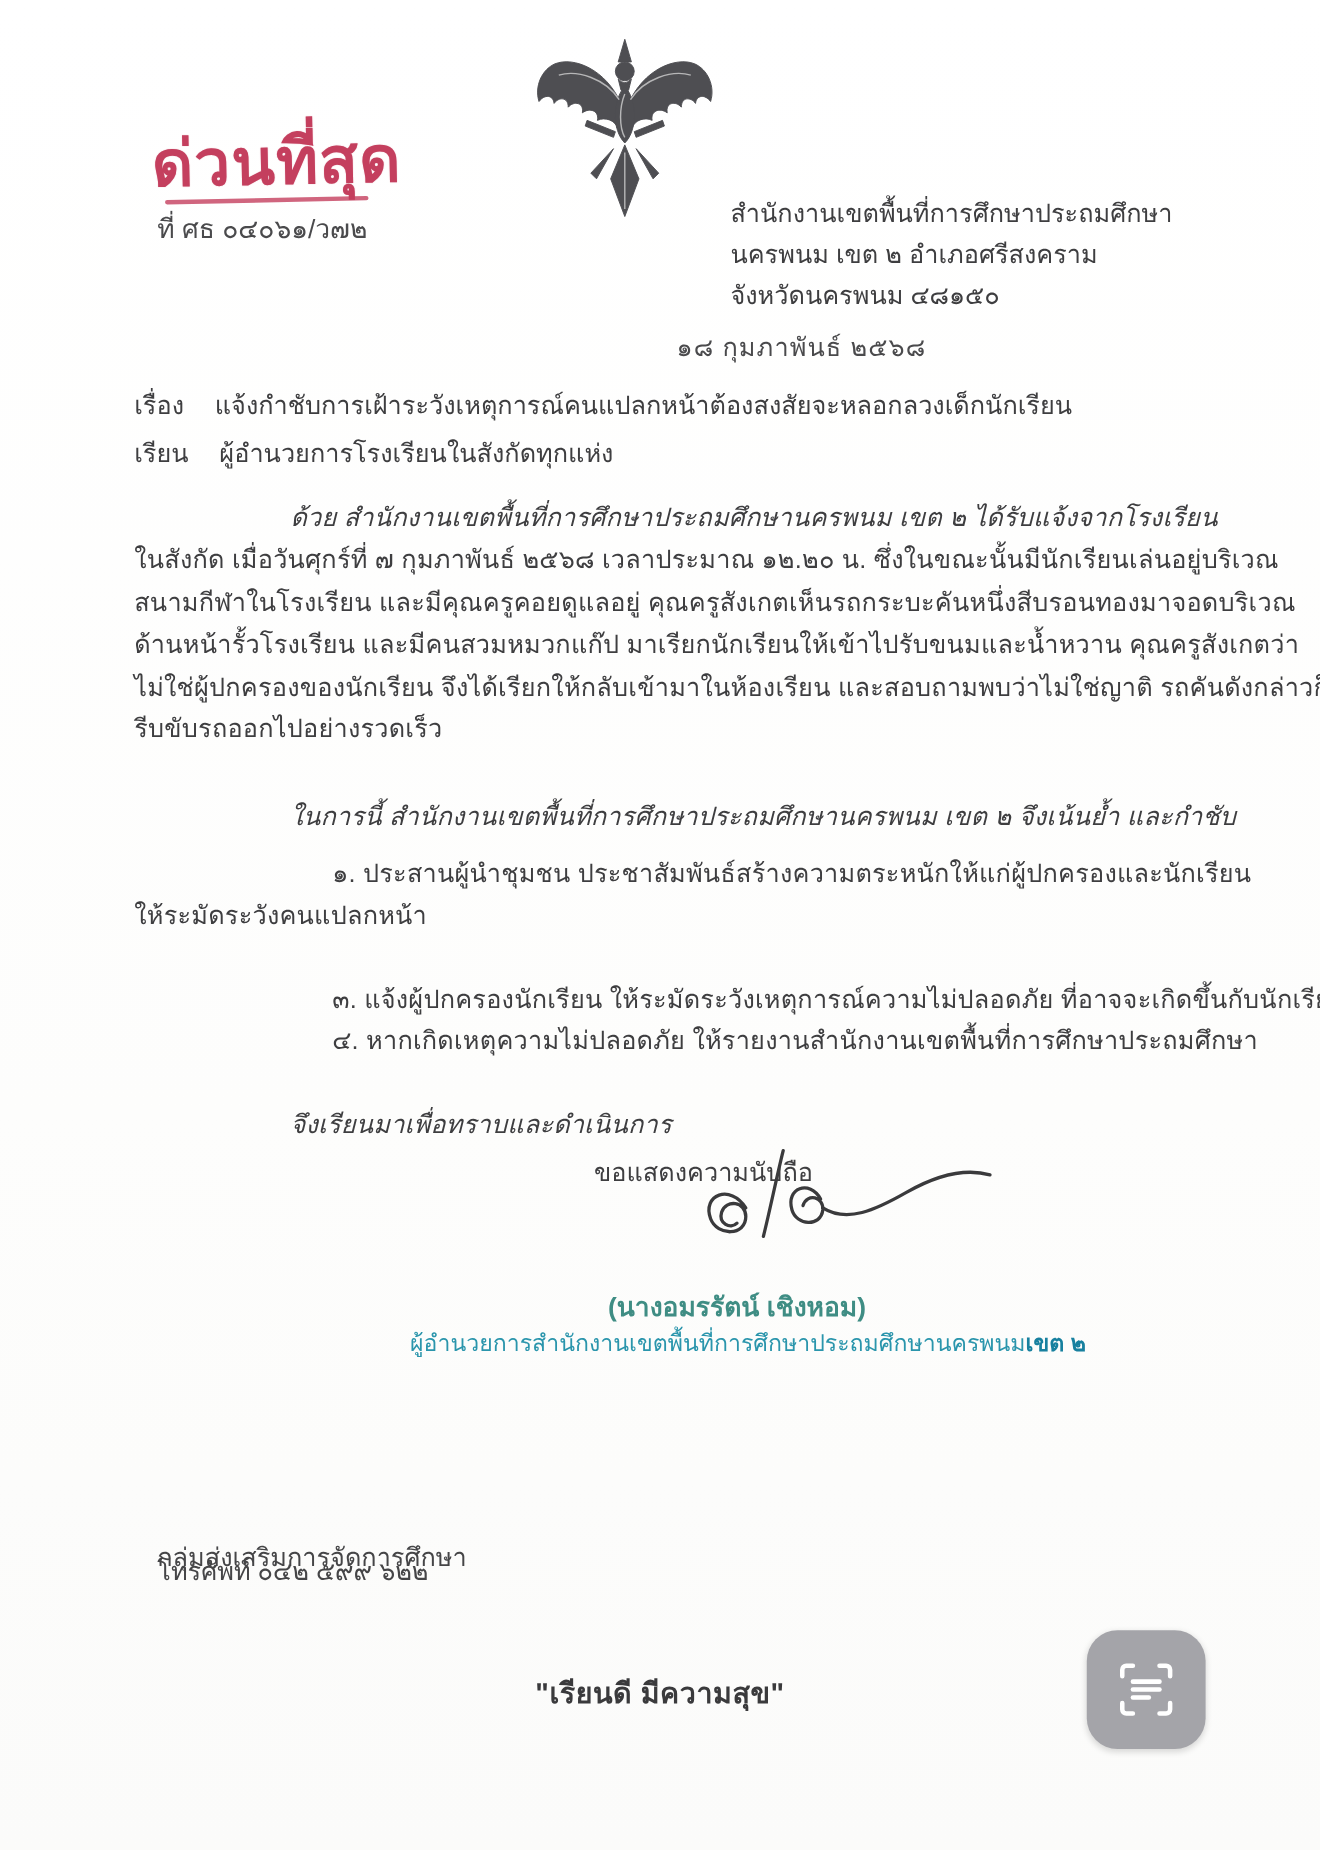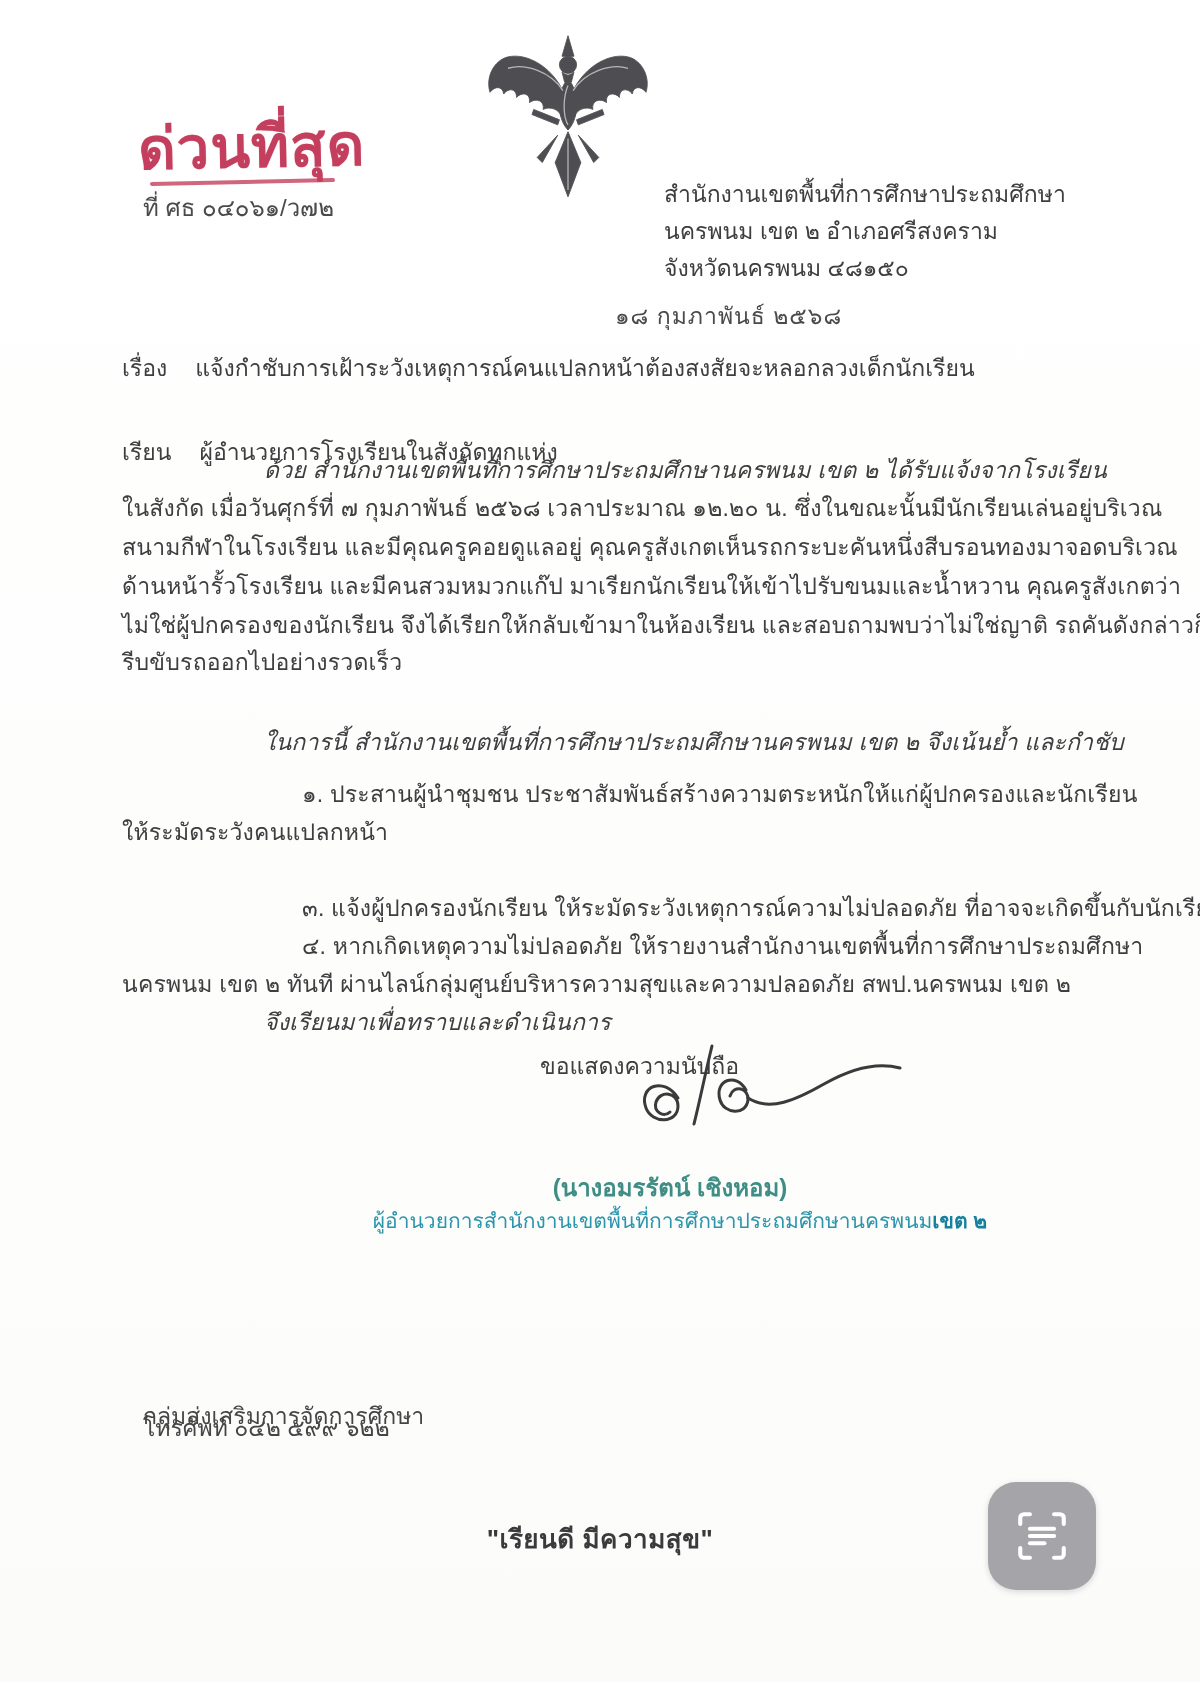--- a/index.html
+++ b/index.html
@@ -74,39 +74,38 @@
     <div>นครพนม เขต ๒  อำเภอศรีสงคราม</div>
     <div>จังหวัดนครพนม ๔๘๑๕๐</div>
   </div>
 
   <div class="dateline">๑๘  กุมภาพันธ์  ๒๕๖๘</div>
 
   <div class="label-row" style="left:122px;top:350px;">
     <span>เรื่อง</span>
     <span>แจ้งกำชับการเฝ้าระวังเหตุการณ์คนแปลกหน้าต้องสงสัยจะหลอกลวงเด็กนักเรียน</span>
   </div>
-  <div class="label-row" style="left:122px;top:394px;margin-top:40px;">
+  <div class="label-row" style="left:122px;top:394px;">
     <span>เรียน</span>
     <span>ผู้อำนวยการโรงเรียนในสังกัดทุกแห่ง</span>
   </div>
 
   <div class="line ind-para" style="left:122px;top:452px;">ด้วย สำนักงานเขตพื้นที่การศึกษาประถมศึกษานครพนม เขต ๒ ได้รับแจ้งจากโรงเรียน</div>
   <div class="line" style="left:122px;top:490px;">ในสังกัด เมื่อวันศุกร์ที่ ๗ กุมภาพันธ์ ๒๕๖๘ เวลาประมาณ ๑๒.๒๐ น. ซึ่งในขณะนั้นมีนักเรียนเล่นอยู่บริเวณ</div>
   <div class="line" style="left:122px;top:529px;">สนามกีฬาในโรงเรียน และมีคุณครูคอยดูแลอยู่ คุณครูสังเกตเห็นรถกระบะคันหนึ่งสีบรอนทองมาจอดบริเวณ</div>
   <div class="line" style="left:122px;top:568px;">ด้านหน้ารั้วโรงเรียน และมีคนสวมหมวกแก๊ป มาเรียกนักเรียนให้เข้าไปรับขนมและน้ำหวาน คุณครูสังเกตว่า</div>
   <div class="line" style="left:122px;top:607px;">ไม่ใช่ผู้ปกครองของนักเรียน จึงได้เรียกให้กลับเข้ามาในห้องเรียน และสอบถามพบว่าไม่ใช่ญาติ รถคันดังกล่าวก็</div>
   <div class="line" style="left:122px;top:644px;">รีบขับรถออกไปอย่างรวดเร็ว</div>
 
   <div class="line ind-para" style="left:122px;top:696px;margin-top:28px;">ในการนี้ สำนักงานเขตพื้นที่การศึกษาประถมศึกษานครพนม เขต ๒ จึงเน้นย้ำ และกำชับ</div>
 
   <div class="line ind-item" style="left:122px;top:776px;">๑. ประสานผู้นำชุมชน ประชาสัมพันธ์สร้างความตระหนักให้แก่ผู้ปกครองและนักเรียน</div>
   <div class="line" style="left:122px;top:814px;">ให้ระมัดระวังคนแปลกหน้า</div>
   <div class="line ind-item" style="left:122px;top:890px;">๓. แจ้งผู้ปกครองนักเรียน ให้ระมัดระวังเหตุการณ์ความไม่ปลอดภัย ที่อาจจะเกิดขึ้นกับนักเรียน</div>
   <div class="line ind-item" style="left:122px;top:928px;">๔. หากเกิดเหตุความไม่ปลอดภัย ให้รายงานสำนักงานเขตพื้นที่การศึกษาประถมศึกษา</div>
-  <div class="line" style="left:122px;top:966px;">นครพนม เขต ๒ ทันที ผ่านไลน์กลุ่มศูนย์บริหารความสุขและความปลอดภัย สพป.นครพนม เขต ๒</div>
 
   <div class="line ind-para" style="left:122px;top:1004px;">จึงเรียนมาเพื่อทราบและดำเนินการ</div>
 
   <div class="respect">ขอแสดงความนับถือ</div>
 
   <svg class="sig-svg" viewBox="0 0 290 120">
     <g fill="none" stroke="#3a3a3c" stroke-width="3" stroke-linecap="round">
       <path d="M58 70 C44 48 18 58 26 80 C32 96 58 96 58 78 C58 64 40 62 36 74 C33 84 44 90 50 84"></path>
       <path d="M92 18 C86 42 80 72 74 96"></path>
       <path d="M126 62 C116 44 94 52 100 72 C104 86 126 88 128 72 C129 60 114 56 110 68"></path>

